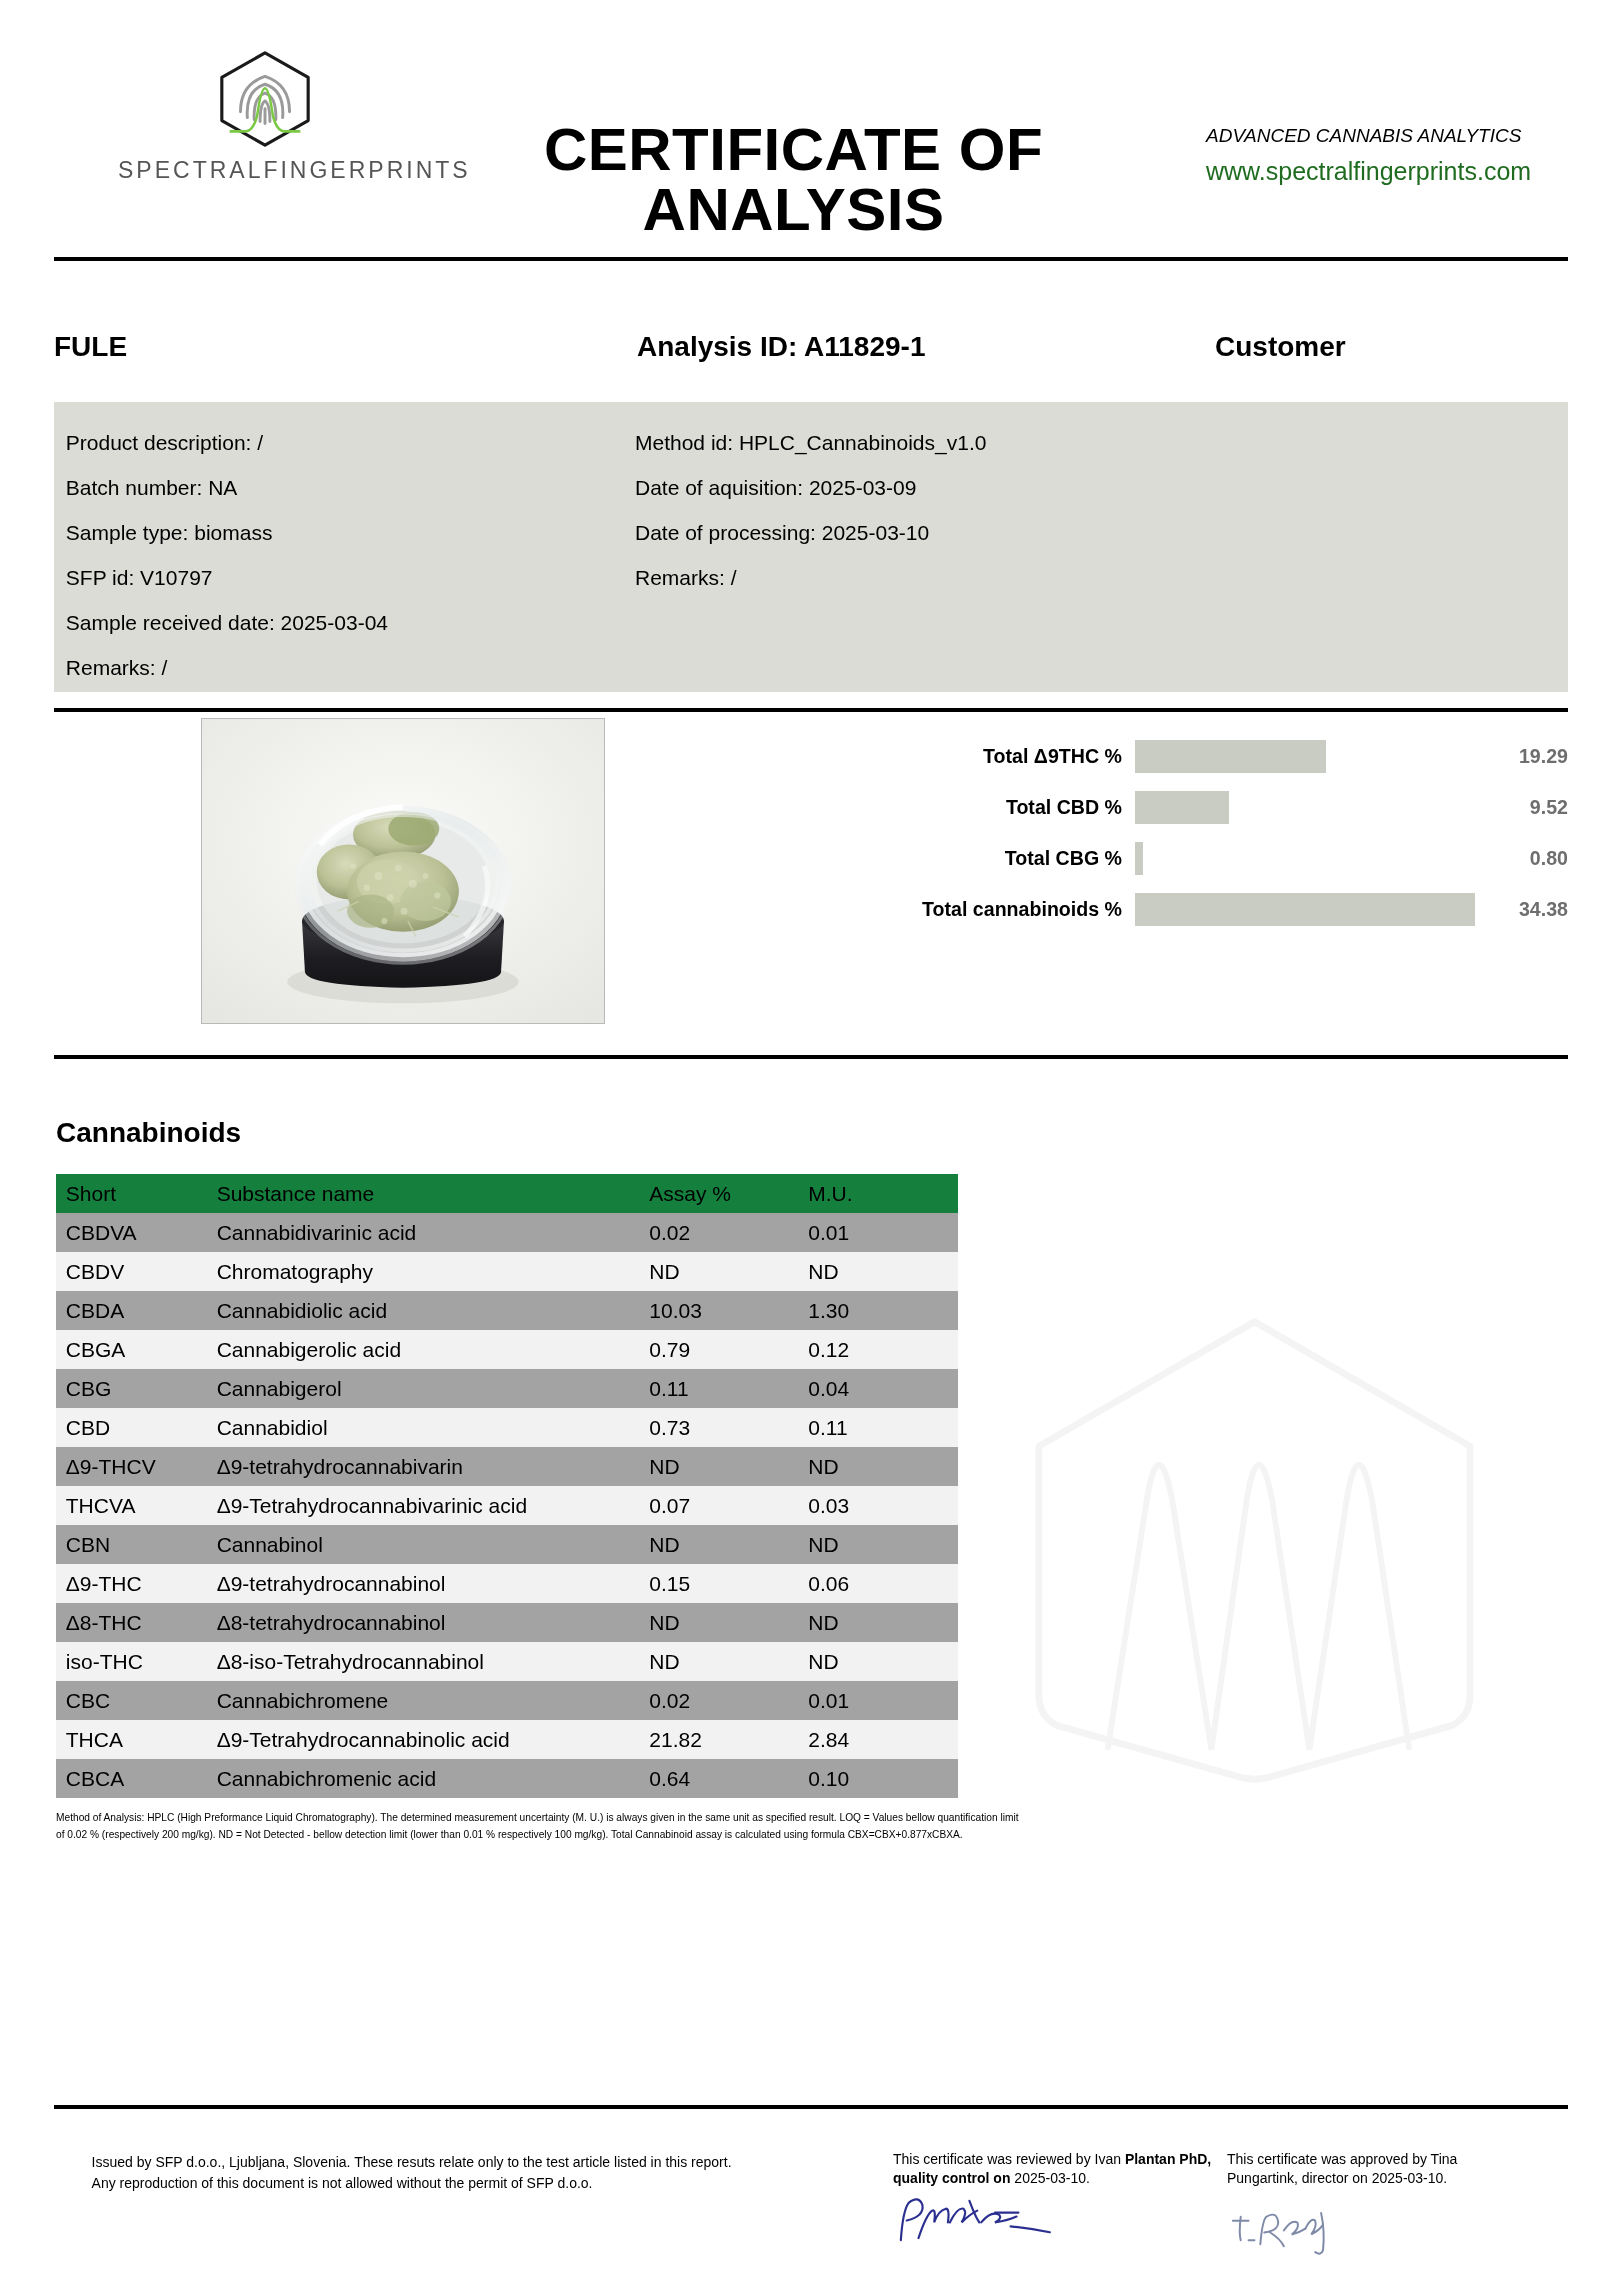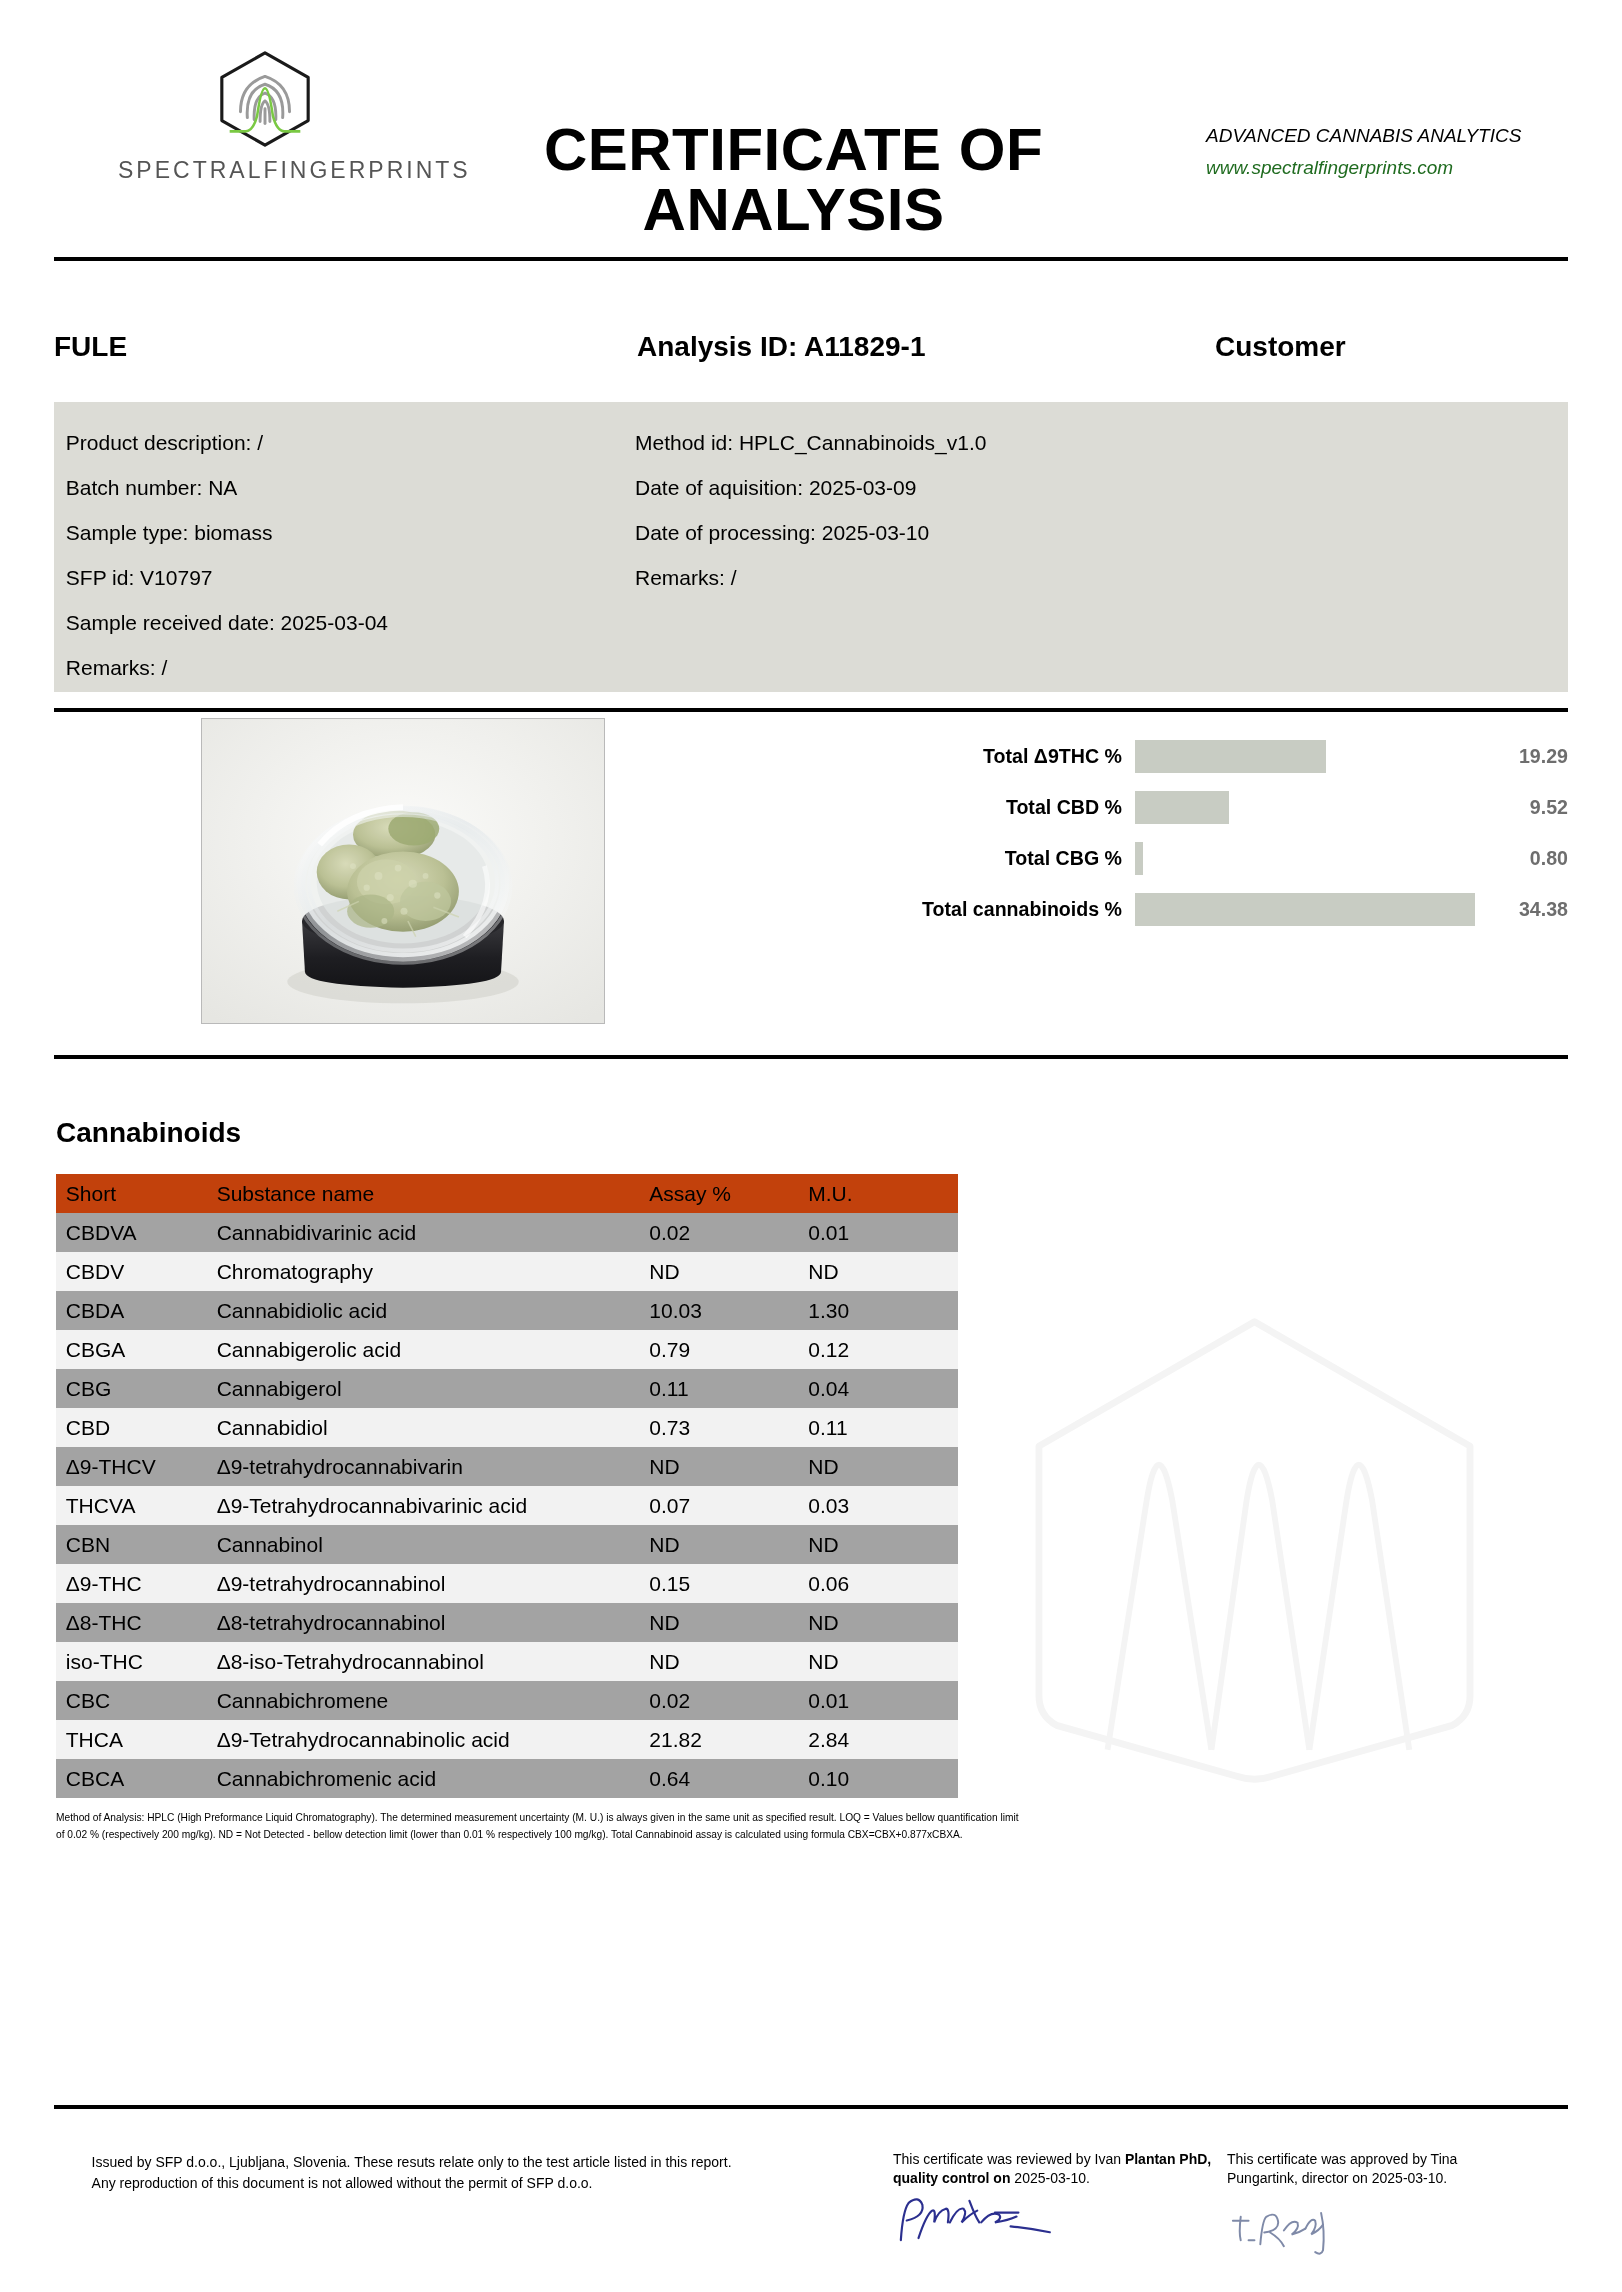--- a/index.html
+++ b/index.html
@@ -82,24 +82,23 @@
     font-size: 19px;
     font-style: italic;
     color: #000000;
     white-space: nowrap;
   }
   .brand-url {
     position: absolute;
     left: 1206px;
     top: 157px;
     width: 392px;
-    font-size: 19px;
+    font-size: 25px;
     color: #1f6b1f;
     white-space: nowrap;
-    font-style: italic;
   }
 
   
   .rule-thick {
     position: absolute;
     left: 54px;
     width: 1514px;
     height: 3.9px;
     background: #000000;
   }
@@ -236,21 +235,21 @@
   .cann-table td {
     font-size: 21px;
     font-weight: normal;
     text-align: left;
     padding: 0 0 0 9.8px;
     height: 39px;
     line-height: 39px;
     white-space: nowrap;
   }
   .cann-table thead th {
-    background: #c2410c;
+    background: #15803d;
   }
   .cann-table tbody tr.odd  { background: #a3a3a3; }
   .cann-table tbody tr.even { background: #f2f2f2; }
   .col-short { width: 147px; }
   .col-name  { width: 436px; }
   .col-assay { width: 157px; }
   .col-mu    { width: 162px; }
 
   
   .method-note {

